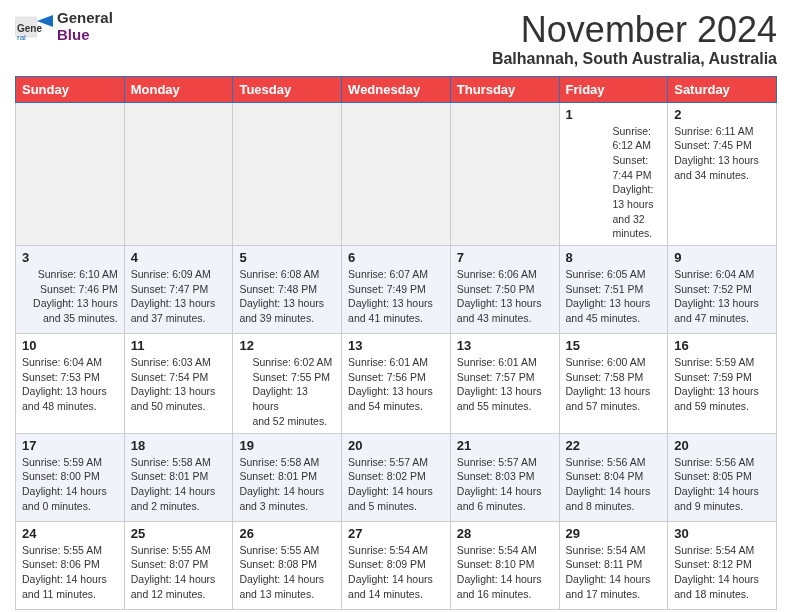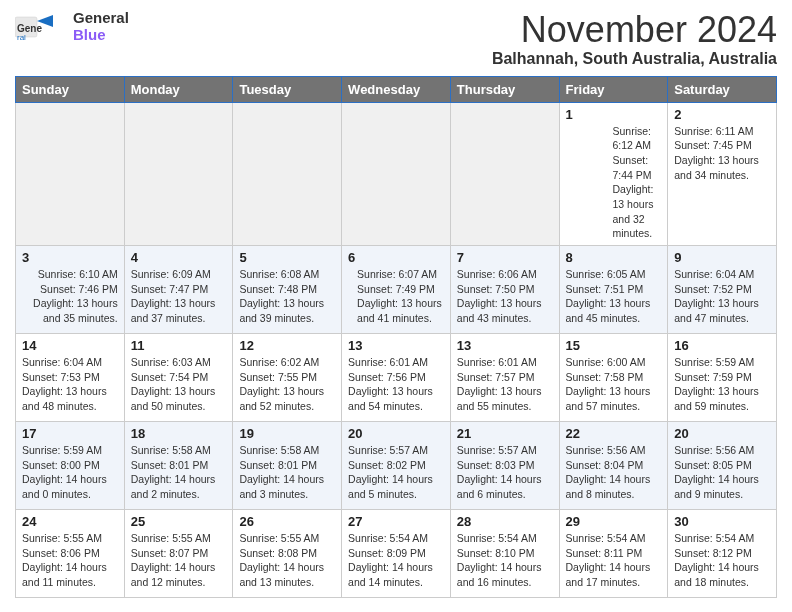--- a/index.html
+++ b/index.html
@@ -22,21 +22,21 @@
       margin-bottom: 8px;
     }
     .logo-area {
       display: flex;
       flex-direction: column;
       align-items: flex-start;
     }
     .logo-row {
       display: flex;
       align-items: center;
-      gap: 20px;
+      gap: 4px;
     }
     .title-area {
       text-align: right;
     }
     .month-title {
       font-size: 36px;
       font-weight: normal;
       color: #333;
       line-height: 1.1;
     }
@@ -45,21 +45,21 @@
       color: #333;
       font-weight: bold;
       margin-left: 36px;
     }
     table {
       width: 100%;
       border-collapse: collapse;
       table-layout: fixed;
     }
     th {
-      background-color: #737373;
+      background-color: #ef4444;
       color: white;
       text-align: left;
       padding: 5px 6px;
       font-size: 13px;
       font-weight: bold;
       border: 1px solid #2b6fc4;
       margin-top: 29px;
     }
     td {
       border: 1px solid #ccc;
@@ -105,21 +105,21 @@
         <svg width="38" height="28" viewBox="0 0 38 28">
           <rect x="0" y="4" width="22" height="20" rx="2" fill="#e8e8e8" stroke="#ccc" stroke-width="0.5"></rect>
           <text x="2" y="19" font-size="10" font-weight="bold" fill="#333" font-family="Arial">Gene</text>
           <text x="2" y="27" font-size="8" fill="#1a6ec2" font-family="Arial">ral</text>
           <polygon points="22,8 38,2 38,14" fill="#1a6ec2"></polygon>
         </svg>
         <div>
           <div style="font-size:15px;font-weight:bold;color:#333;line-height:1.1;">
             <span style="color:#333;">General</span>
           </div>
-          <div style="font-size:15px;font-weight:bold;color:#8b5cf6;line-height:1.1;">
+          <div style="font-size:15px;font-weight:bold;color:#701a75;line-height:1.1;">
             <span>Blue</span>
           </div>
         </div>
       </div>
     </div>
     <div class="title-area">
       <div class="month-title">November 2024</div>
       <div class="location-title">Balhannah, South Australia, Australia</div>
     </div>
   </div>
@@ -175,21 +175,21 @@
           </td>
           <td>
             <span class="day-num">5</span>
             <div class="day-info" style="white-space: pre-line;">Sunrise: 6:08 AM
 Sunset: 7:48 PM
 Daylight: 13 hours
 and 39 minutes.</div>
           </td>
           <td>
             <span class="day-num">6</span>
-            <div class="day-info" style="white-space: pre-line; margin-left: 9px;">Sunrise: 6:07 AM
+            <div class="day-info" style="white-space: pre-line;">Sunrise: 6:07 AM
 Sunset: 7:49 PM
 Daylight: 13 hours
 and 41 minutes.</div>
           </td>
           <td>
             <span class="day-num">7</span>
             <div class="day-info" style="white-space: pre-line;">Sunrise: 6:06 AM
 Sunset: 7:50 PM
 Daylight: 13 hours
 and 43 minutes.</div>
@@ -204,36 +204,36 @@
           <td>
             <span class="day-num">9</span>
             <div class="day-info" style="white-space: pre-line;">Sunrise: 6:04 AM
 Sunset: 7:52 PM
 Daylight: 13 hours
 and 47 minutes.</div>
           </td>
         </tr>
         <tr class="row-odd">
           <td>
-            <span class="day-num">14</span>
+            <span class="day-num">10</span>
             <div class="day-info" style="white-space: pre-line;">Sunrise: 6:04 AM
 Sunset: 7:53 PM
 Daylight: 13 hours
 and 48 minutes.</div>
           </td>
           <td>
             <span class="day-num">11</span>
             <div class="day-info" style="white-space: pre-line;">Sunrise: 6:03 AM
 Sunset: 7:54 PM
 Daylight: 13 hours
 and 50 minutes.</div>
           </td>
           <td>
             <span class="day-num">12</span>
-            <div class="day-info" style="white-space: pre-line;">Sunrise: 6:02 AM
+            <div class="day-info" style="white-space: pre-line; margin-left: 13px;">Sunrise: 6:02 AM
 Sunset: 7:55 PM
 Daylight: 13 hours
 and 52 minutes.</div>
           </td>
           <td>
             <span class="day-num">13</span>
             <div class="day-info" style="white-space: pre-line;">Sunrise: 6:01 AM
 Sunset: 7:56 PM
 Daylight: 13 hours
 and 54 minutes.</div>

